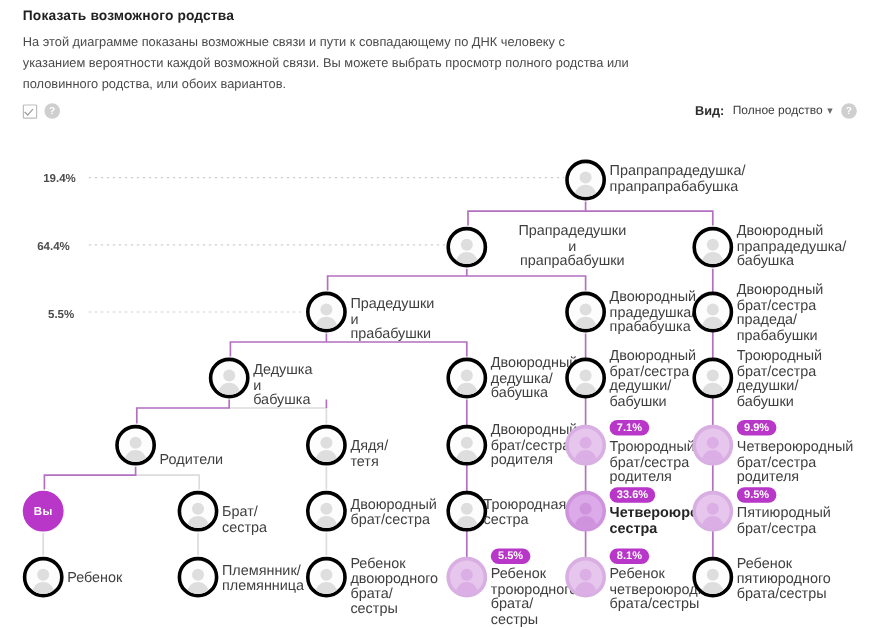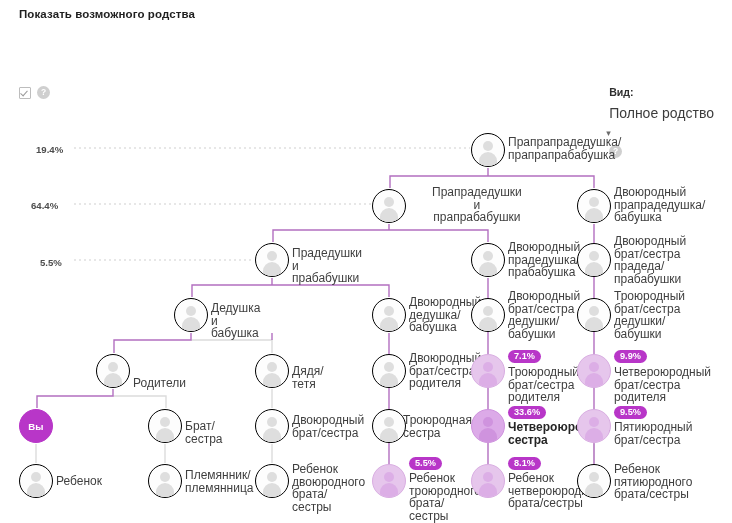--- a/index.html
+++ b/index.html
@@ -42,39 +42,39 @@
   .chk-label{font-size:10.6px;color:#5a5a5a;}
 
   .help-ic{
     width:13px;height:13px;border-radius:50%;background:#cfcfcf;
     color:#fff;font-size:8.5px;line-height:13px;text-align:center;
     font-weight:bold;flex:none;display:inline-block;
   }
 
   .view-wrap{
     position:absolute;right:18px;top:0;
-    display:flex;gap:7px;flex-direction:column;
+    display:flex;align-items:center;gap:7px;
   }
   .view-lbl{font-size:10.6px;font-weight:bold;color:#2e2e2e;}
-  .view-val{font-size:14px;color:#3c3c3c;}
+  .view-val{font-size:10px;color:#3c3c3c;}
   .caret{font-size:9px;color:#6b6b6b;margin-left:-3px;}
 
   
   #diagram{position:absolute;left:0;top:118px;width:617px;height:405px;}
   #wires{position:absolute;left:0;top:0;width:732px;height:405px;}
 
   .axis-lbl{
     position:absolute;font-size:9.6px;font-weight:bold;color:#4d4d4d;
     white-space:nowrap;
   }
 
   .node{position:absolute;}
   .bubble{
     position:absolute;width:34px;height:34px;border-radius:50%;
-    background:#fdfdfd;border:1px solid #000000;
+    background:#fdfdfd;border:3px solid #000000;
     box-sizing:border-box;overflow:hidden;
   }
   
   .bubble .head{
     position:absolute;left:50%;top:7px;width:10px;height:10px;
     margin-left:-5px;border-radius:50%;background:#dedede;
   }
   .bubble .body{
     position:absolute;left:50%;top:18px;width:18px;height:14px;
     margin-left:-9px;border-radius:9px 9px 0 0;background:#dedede;
@@ -102,20 +102,21 @@
     font-size:9.2px;font-weight:bold;line-height:13px;
     padding:0 6px;border-radius:8px;white-space:nowrap;
   }
 </style>
 </head>
 <body>
 
 <div id="root">
 
   <div class="hdr-title">Показать возможного родства</div>
+  <div class="hdr-desc">На этой диаграмме показаны возможные связи и пути к совпадающему по ДНК человеку с указанием вероятности каждой возможной связи. Вы можете выбрать просмотр полного родства или половинного родства, или обоих вариантов.</div>
 
   <div class="ctl-row">
     <div class="chk-wrap">
       <span class="chkbox"></span>
       <span class="help-ic">?</span>
     </div>
     <div class="view-wrap">
       <span class="view-lbl">Вид:</span>
       <span class="view-val">Полное родство</span>
       <span class="caret">▾</span>

